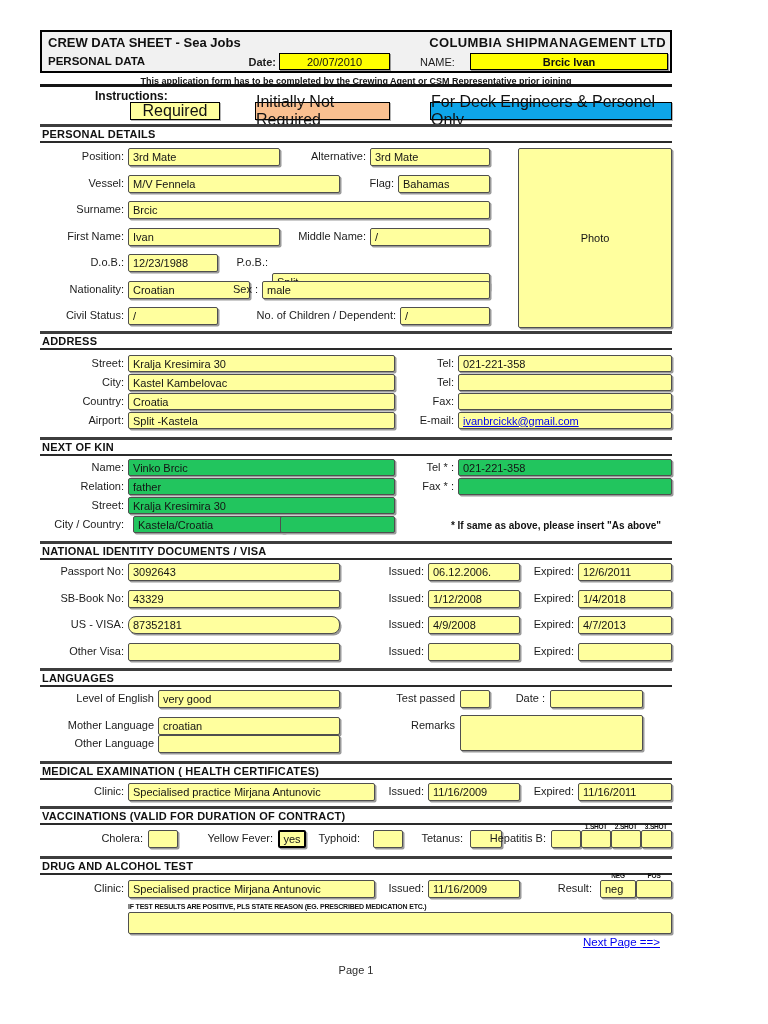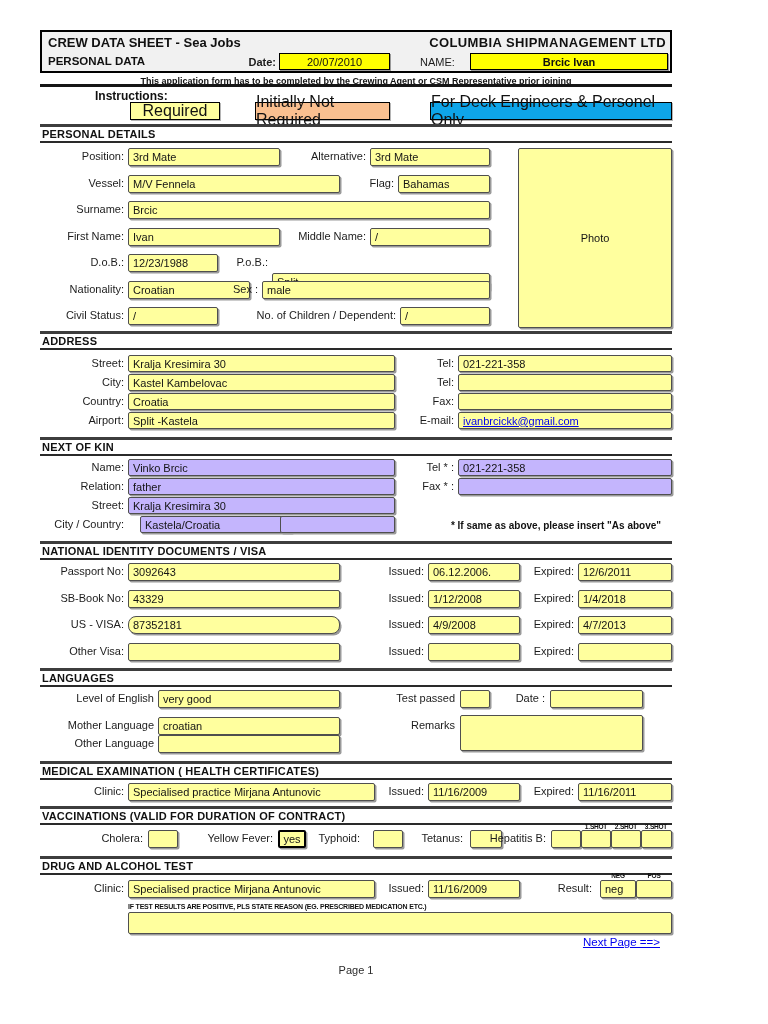--- a/index.html
+++ b/index.html
@@ -2,21 +2,21 @@
 <html><head>
 <meta charset="utf-8">
 <style>
   * { box-sizing: border-box; margin: 0; padding: 0; }
   html,body { width:768px; height:1024px; background:#ffffff; font-family:"Liberation Sans", sans-serif; color:#111; }
   #form { position:absolute; left:40px; top:28px; width:632px; height:975px; }
   .abs { position:absolute; }
   .lbl { position:absolute; font-size:11px; text-align:right; white-space:nowrap; color:#1c1c1c; }
   .lbl.left { text-align:left; }
   .f { position:absolute; background:#ffff9e; border:1px solid #4f4f4f; box-shadow:1.5px 1.5px 0 #9a9a9a; border-radius:2px; font-size:11px; padding:0 4px; display:flex; align-items:center; white-space:nowrap; overflow:hidden; color:#141414; }
-  .f.orange { background:#c4b5fd; }
+  .f.orange { background:#22c55e; }
   .f.center { justify-content:center; }
   .hf { position:absolute; background:#ffff00; border:1.6px solid #000; box-shadow:1px 1px 0 #9a9a9a; font-size:11px; display:flex; align-items:center; justify-content:center; overflow:hidden; }
   .sec { position:absolute; left:0; width:632px; border-top:3px solid #3d3d3d; border-bottom:2px solid #2a2a2a; font-weight:bold; font-size:11px; padding:1px 2px; background:#fff; letter-spacing:0.2px; }
   .leg { position:absolute; border:1px solid #000; box-shadow:1px 1px 0 #b5b5b5; font-weight:normal; font-size:16px; display:flex; align-items:center; justify-content:center; }
   .tiny { position:absolute; font-size:10px; font-weight:bold; white-space:nowrap; }
   .micro { position:absolute; font-size:6.5px; font-weight:bold; letter-spacing:-0.2px; text-align:center; white-space:nowrap; }
   .hdrbox { position:absolute; left:0; top:2px; width:632px; height:43px; border:2px solid #000; background:#f1f1f1; }
   .rule { position:absolute; left:0; width:632px; height:3px; background:#161616; }
   .link { color:#0000ee; text-decoration:underline; }
   .b { font-weight:bold; }
@@ -109,21 +109,21 @@
 
   <div class="lbl" style="left:0;top:452px;width:84px;">Relation:</div>
   <div class="f orange" style="left:88px;top:450px;width:267px;height:17px;">father</div>
   <div class="lbl" style="left:358px;top:452px;width:56px;">Fax * :</div>
   <div class="f orange" style="left:418px;top:450px;width:214px;height:17px;"></div>
 
   <div class="lbl" style="left:0;top:471px;width:84px;">Street:</div>
   <div class="f orange" style="left:88px;top:469px;width:267px;height:17px;">Kralja Kresimira 30</div>
 
   <div class="lbl" style="left:0;top:490px;width:84px;">City / Country:</div>
-  <div class="f orange" style="left:100px;top:488px;width:153px;height:17px;">Kastela/Croatia</div>
+  <div class="f orange" style="left:93px;top:488px;width:153px;height:17px;">Kastela/Croatia</div>
   <div class="f orange" style="left:240px;top:488px;width:115px;height:17px;"></div>
   <div class="tiny" style="left:400px;top:492px;width:232px;text-align:center;">* If same as above, please insert "As above"</div>
 
   <div class="sec" style="top:513px;">NATIONAL IDENTITY DOCUMENTS / VISA</div>
 
   <div class="lbl" style="left:0;top:537px;width:84px;">Passport No:</div>
   <div class="f" style="left:88px;top:535px;width:212px;height:18px;">3092643</div>
   <div class="lbl" style="left:330px;top:537px;width:54px;">Issued:</div>
   <div class="f" style="left:388px;top:535px;width:92px;height:18px;">06.12.2006.</div>
   <div class="lbl" style="left:484px;top:537px;width:50px;">Expired:</div>

